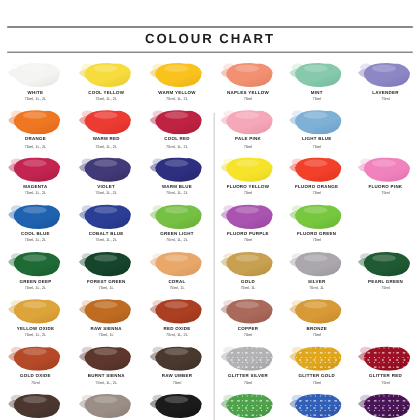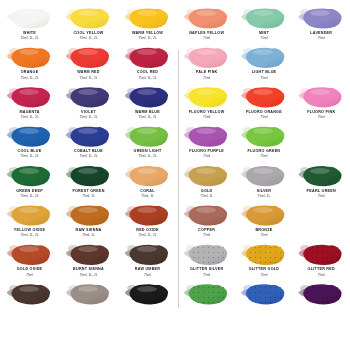--- a/index.html
+++ b/index.html
@@ -126,20 +126,25 @@
     line-height:1.3;
     margin-top:.5px;
     white-space:nowrap;
   }
 </style>
 </head>
 <body>
 
 <div class="page">
 
+  <div class="header">
+    <div class="rule"></div>
+    <div class="title">COLOUR CHART</div>
+    <div class="rule thin"></div>
+  </div>
 
   <div class="columns">
     <div class="divider"></div>
     <div class="col col-left" id="col-left">
         <div class="row">
           <div class="cell">
             <div class="swatch">
               <div class="streak" style="background: rgb(226, 226, 222);"></div>
               <div class="streak2" style="background: rgb(244, 244, 242);"></div>
               <div class="blob" style="background: linear-gradient(160deg, rgb(244, 244, 242) 0%, rgb(244, 244, 242) 58%, rgb(226, 226, 222) 100%);"></div>

